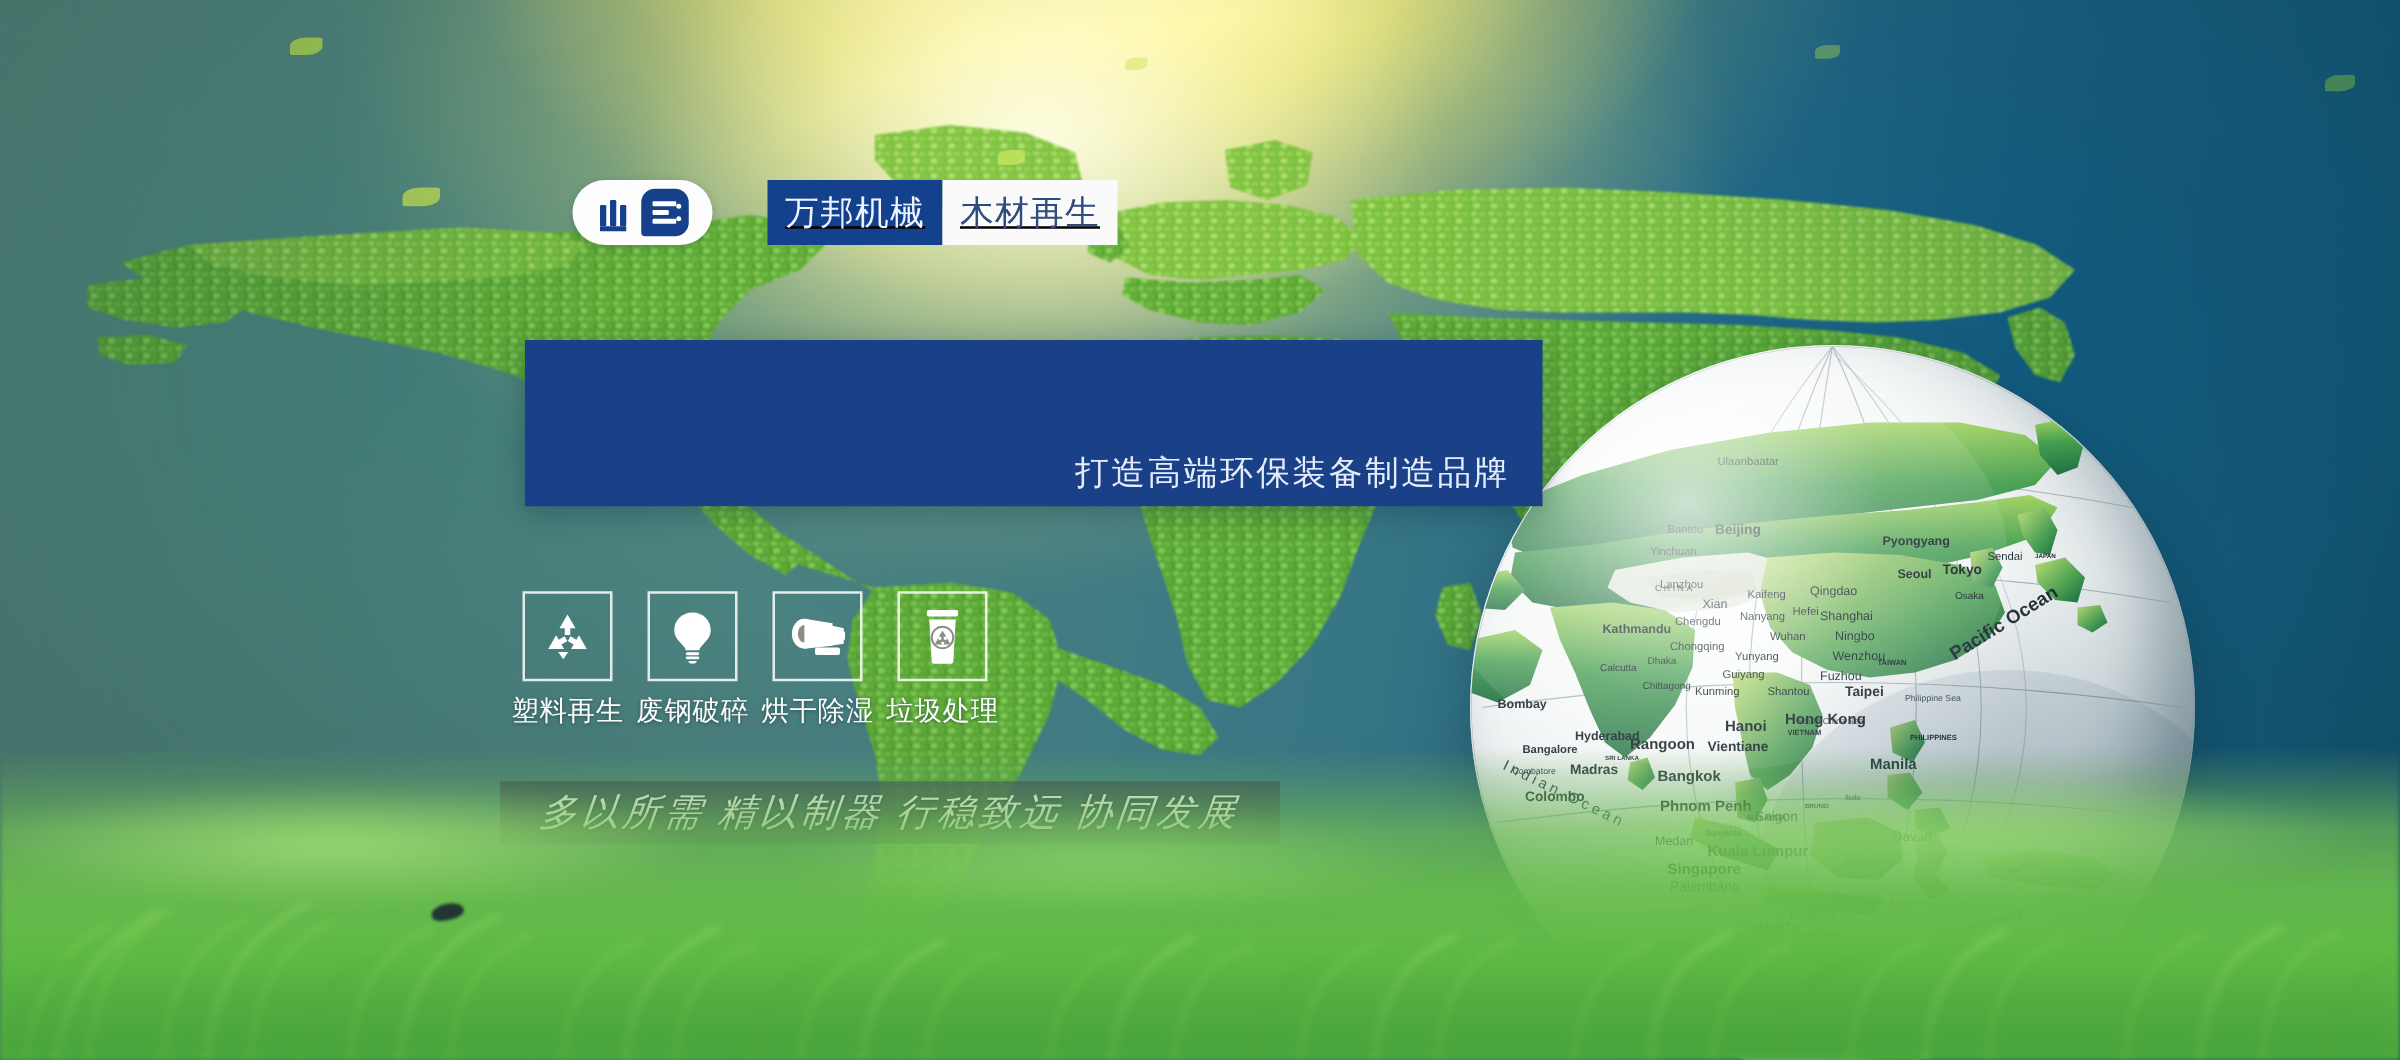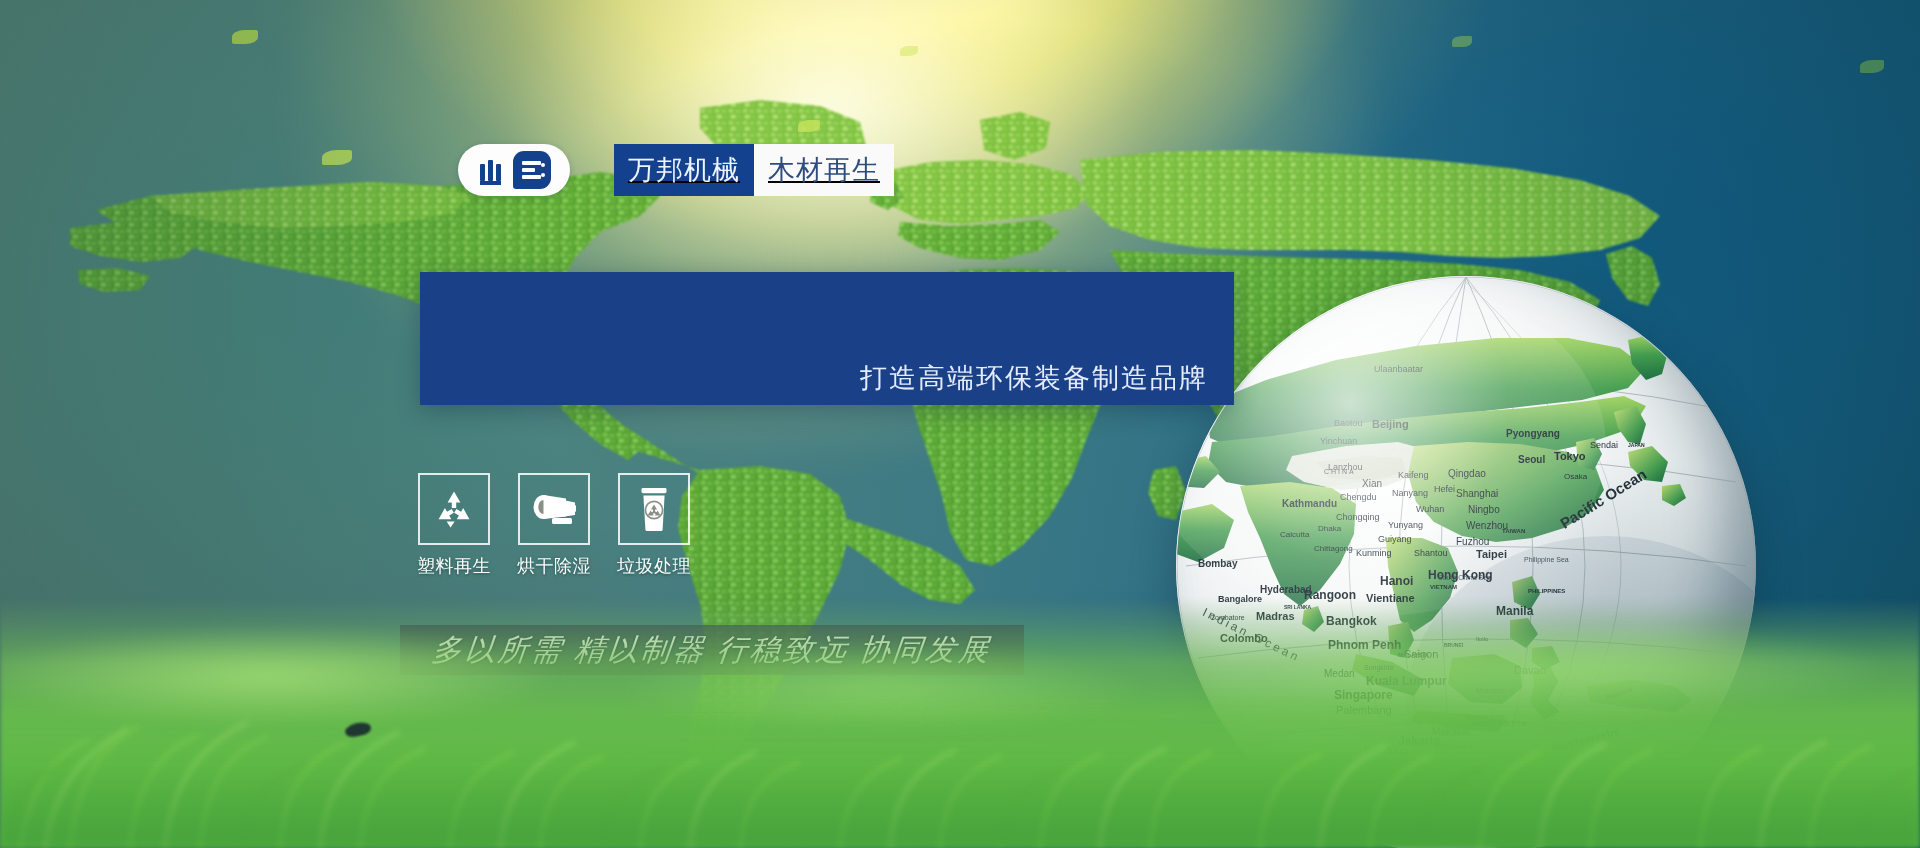--- a/index.html
+++ b/index.html
@@ -185,21 +185,21 @@
 
   
   .iconrow{position:absolute;left:418px;top:473px;display:flex;gap:28px;}
   .iconcell{width:72px;display:flex;flex-direction:column;align-items:center;}
   .iconbox{
     width:72px;height:72px;border:2px solid rgba(255,255,255,.85);
     display:flex;align-items:center;justify-content:center;box-sizing:border-box;
   }
   .iconbox svg{display:block;}
   .iconlabel{
-    margin-top:9px;font-size:18px;color:#fdfdfd;white-space:nowrap;
+    margin-top:9px;font-size:22px;color:#fdfdfd;white-space:nowrap;
     letter-spacing:.5px;text-shadow:0 1px 3px rgba(0,40,40,.55);
   }
 
   
   .sloganbar{
     position:absolute;left:400px;top:625px;width:624px;height:50px;
     background:rgba(52,64,82,.74);
     display:flex;align-items:center;justify-content:center;
   }
   .slogan{
@@ -534,20 +534,34 @@
           <path d="M6.6 32.2 L12.9 21.1 L15 24.7 L19.7 22 L21.9 25.8 L17.2 28.5 L19.3 32.2 Z"></path>
           <path d="M37.4 32.2 L24.8 32.2 L26.9 28.5 L22.2 25.8 L24.4 22 L29.1 24.7 L31.2 21.1 Z"></path>
           <path d="M9.5 35 L18 35 L18 39.5 L9.5 39.5 Z" opacity="0"></path>
           <path d="M14.6 34.6 L22.6 34.6 L18.6 40.4 Z"></path>
           <path d="M29.4 34.6 L37.4 34.6 L33.4 40.4 Z" opacity="0"></path>
         </svg>
       </div>
       <div class="iconlabel">塑料再生</div>
     </div>
 
+    <div class="iconcell">
+      <div class="iconbox">
+        <svg width="40" height="44" viewBox="0 0 40 44" fill="#fff">
+          <path d="M20 3 C11.4 3 5.4 9.6 5.4 17 C5.4 22.4 8.8 25.6 11.6 28.6
+                   C13.5 30.6 14.3 31.6 14.5 33.2 L25.5 33.2
+                   C25.7 31.6 26.5 30.6 28.4 28.6 C31.2 25.6 34.6 22.4 34.6 17
+                   C34.6 9.6 28.6 3 20 3 Z"></path>
+          <rect x="14.6" y="34.8" width="10.8" height="2.3" rx="1.1"></rect>
+          <rect x="14.6" y="38.1" width="10.8" height="2.3" rx="1.1"></rect>
+          <path d="M16.6 41.7 L23.4 41.7 C23 43.2 21.7 44 20 44 C18.3 44 17 43.2 16.6 41.7 Z"></path>
+        </svg>
+      </div>
+      <div class="iconlabel">废钢破碎</div>
+    </div>
 
 
     <div class="iconcell">
       <div class="iconbox">
         <svg width="48" height="36" viewBox="0 0 48 36" fill="#fff">
           <ellipse cx="13.5" cy="16" rx="10" ry="12"></ellipse>
           <ellipse cx="13.5" cy="16" rx="5.2" ry="7" fill="#8a8f86"></ellipse>
           <path d="M13.5 4 L36 7.5 L36 25.5 L13.5 28 Z"></path>
           <path d="M33 9 L45 11.5 L45 24 L33 25.8 Z"></path>
           <rect x="22" y="27" width="20" height="6" rx="1.6"></rect>

